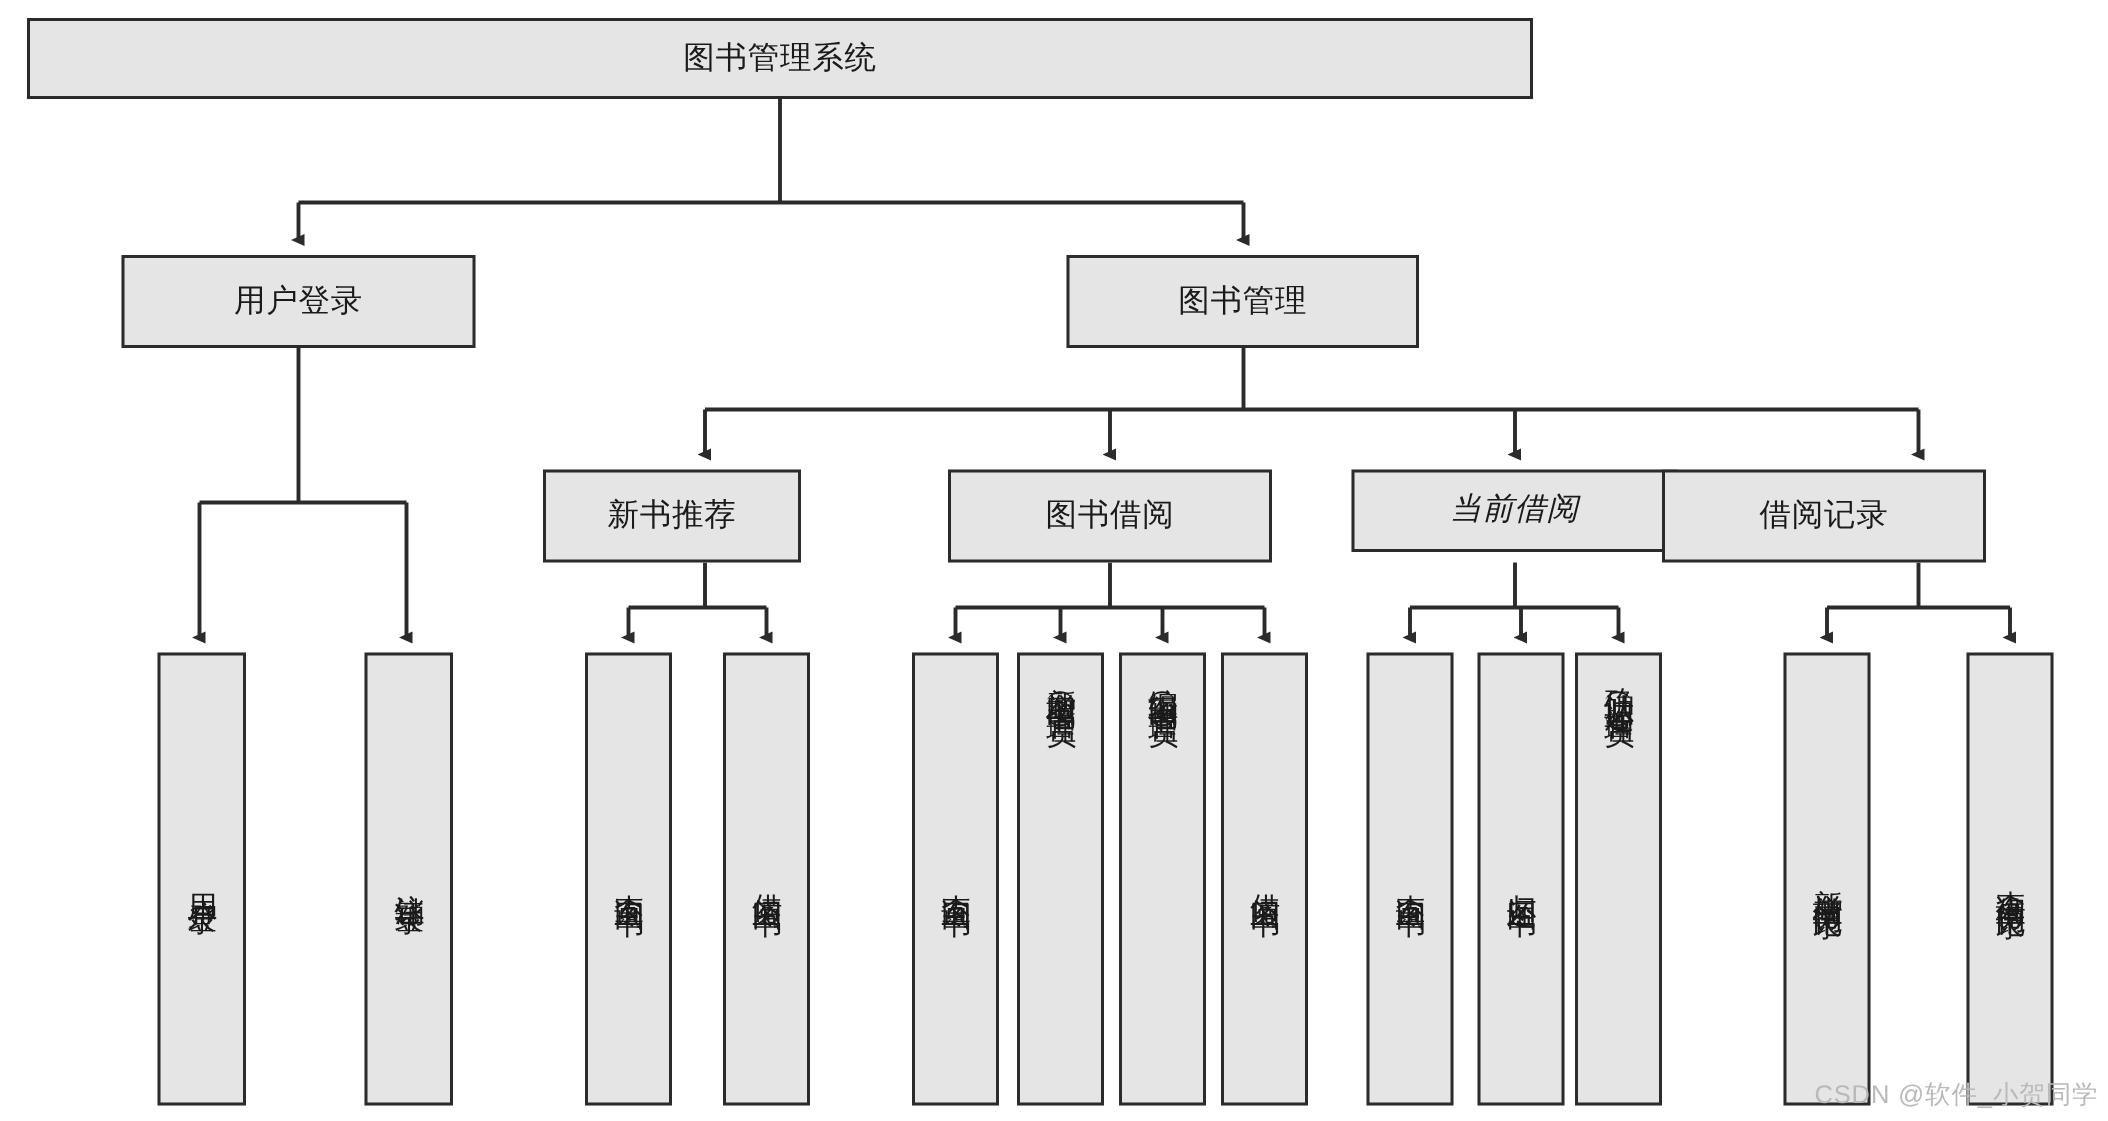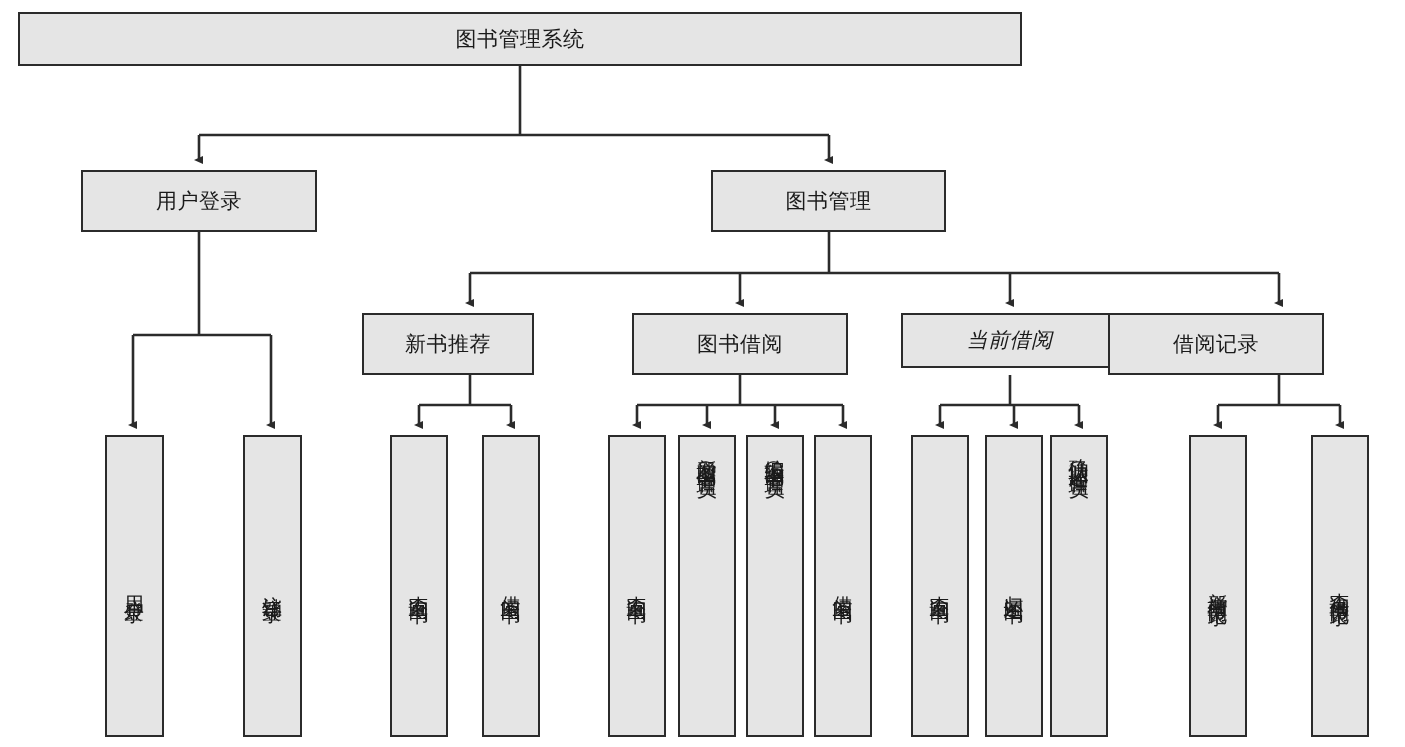--- a/index.html
+++ b/index.html
@@ -165,13 +165,14 @@
   <div class="node vert" style="left:1050px; top:435px; width:58px; height:302px;">
     <span class="lbl">确认归还（管理员）</span>
   </div>
   <div class="node vert mid" style="left:1189px; top:435px; width:58px; height:302px;">
     <span class="lbl">新增借阅记录</span>
   </div>
   <div class="node vert mid" style="left:1311px; top:435px; width:58px; height:302px;">
     <span class="lbl">查询借阅记录</span>
   </div>
 
+  <div class="watermark">CSDN @软件_小贺同学</div>
 </div>
 
 </body></html>

